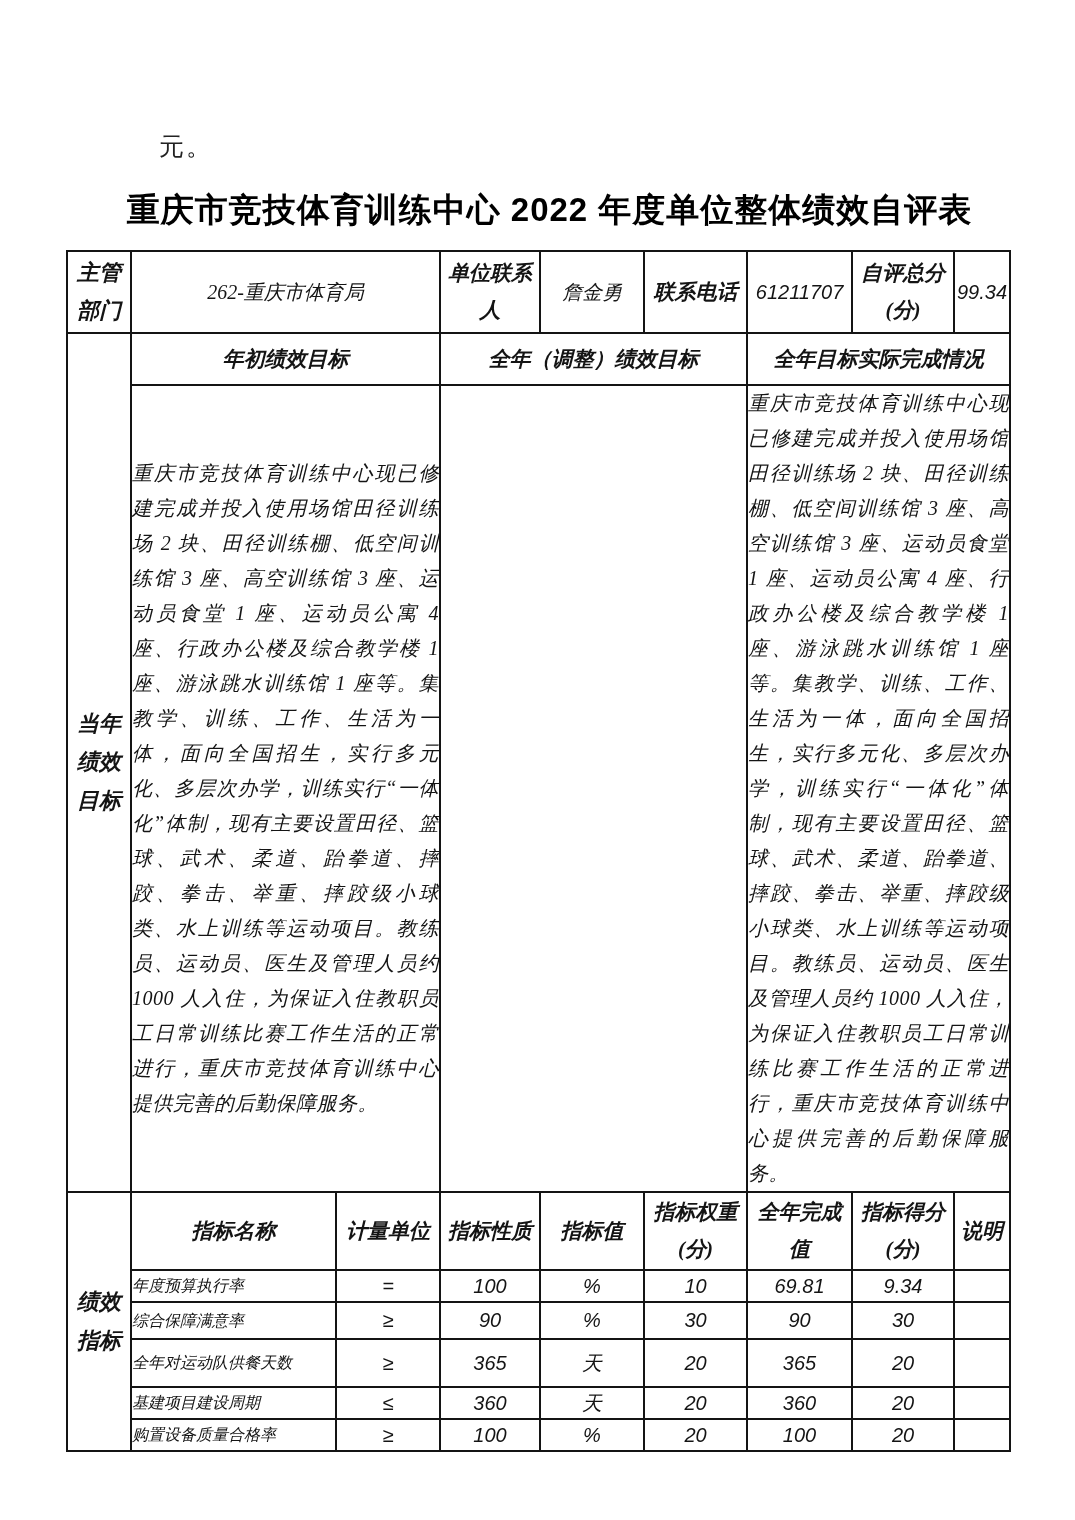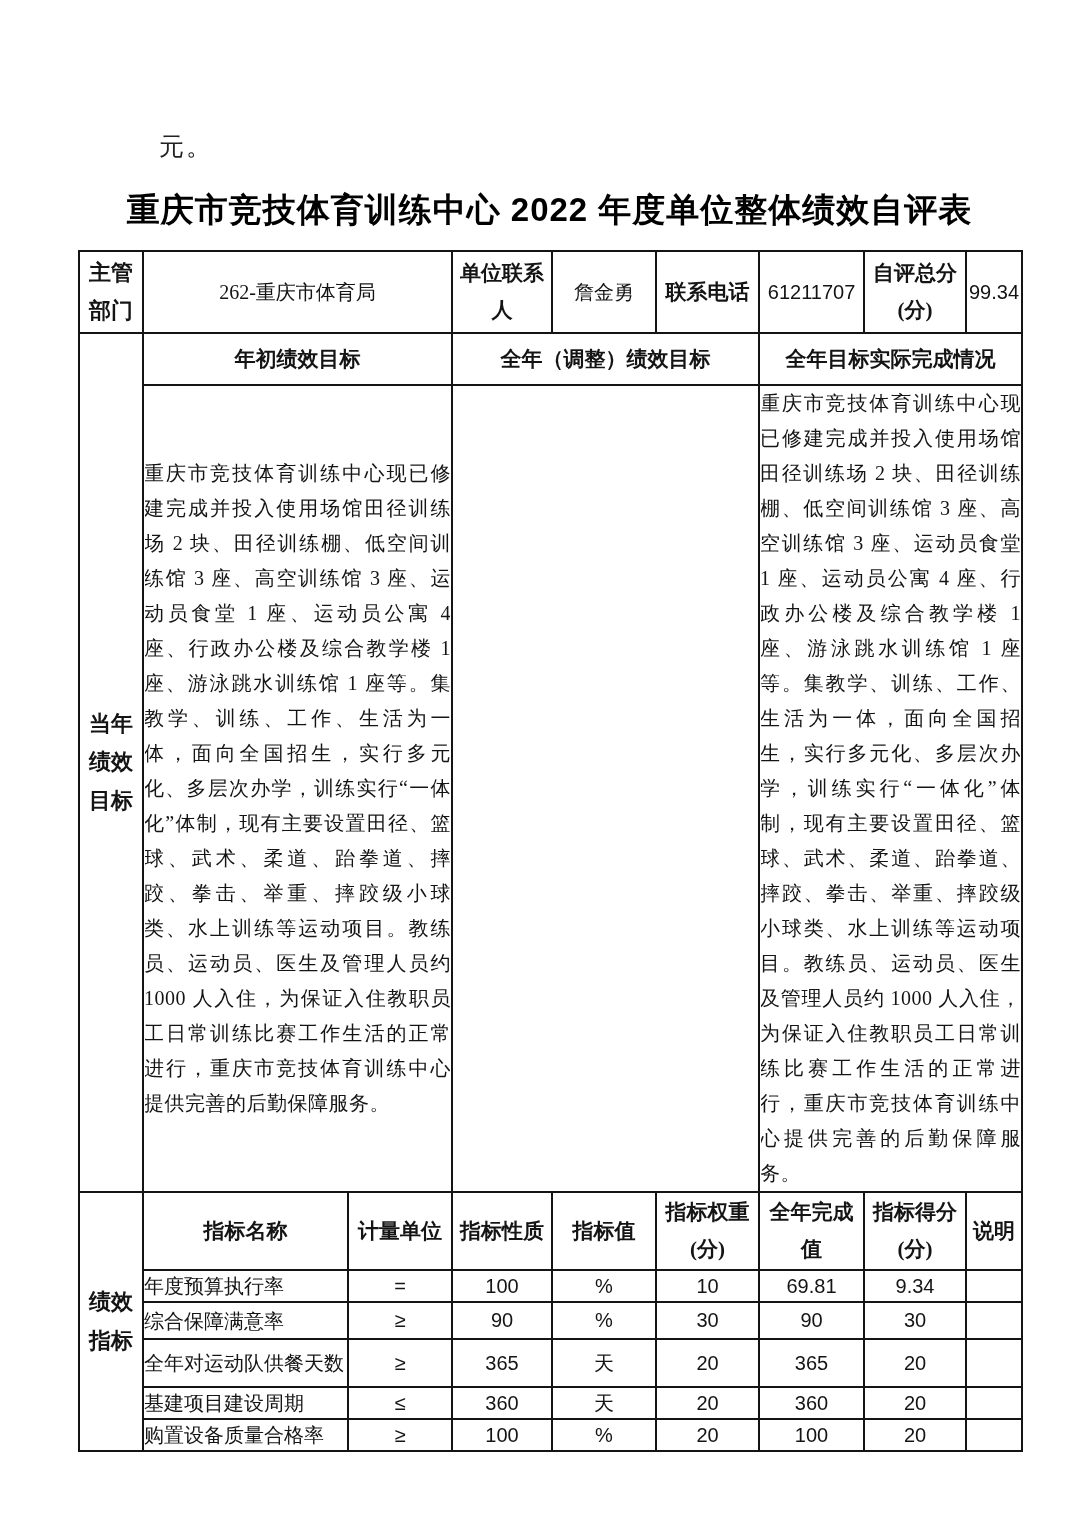--- a/index.html
+++ b/index.html
@@ -11,22 +11,22 @@
   .pre-text{
     position:absolute;left:159px;top:130px;
     font-size:25px;letter-spacing:2px;color:#222;
   }
   .doc-title{
     position:absolute;left:0;right:0;top:188px;text-align:center;
     font-family:"Liberation Sans","DejaVu Sans",sans-serif;
     font-weight:bold;font-size:33px;letter-spacing:1px;color:#000;padding-left:24px;
   }
   table.main{
-    position:absolute;left:78px;top:250px;width:943px;
-    border-collapse:collapse;table-layout:fixed;
+    position:absolute;left:66px;top:250px;width:943px;
+    border-collapse:collapse;table-layout:fixed;font-style:italic;
   }
   table.main td{
     border:2px solid #141414;padding:0;overflow:hidden;
     vertical-align:middle;color:#141414;
   }
   .vlabel{
     text-align:center;font-weight:bold;font-size:22px;line-height:1.75;
     padding:2px 4px;
   }
   .hdr{
@@ -34,24 +34,24 @@
     padding:2px 6px;
   }
   .kai{text-align:center;font-size:20px;padding:2px 4px;}
   .num{
     text-align:center;font-size:20px;padding:2px 4px;
     font-family:"Liberation Sans","DejaVu Sans",sans-serif;
   }
   .para{
     vertical-align:top;font-size:20px;line-height:35px;
     text-align:justify;text-justify:inter-character;
-    padding:5px 9px 0 9px;letter-spacing:0.5px;border-radius:20px;
+    padding:5px 9px 0 9px;letter-spacing:0.5px;
   }
   .iname{
-    text-align:left;font-size:20px;line-height:30px;
+    text-align:left;font-size:16px;line-height:30px;
     padding:2px 4px 2px 9px;
   }
   .note-cell{padding:0;}
 </style>
 </head>
 <body>
 
 <div class="page">
 
   <div class="pre-text">元。</div>

